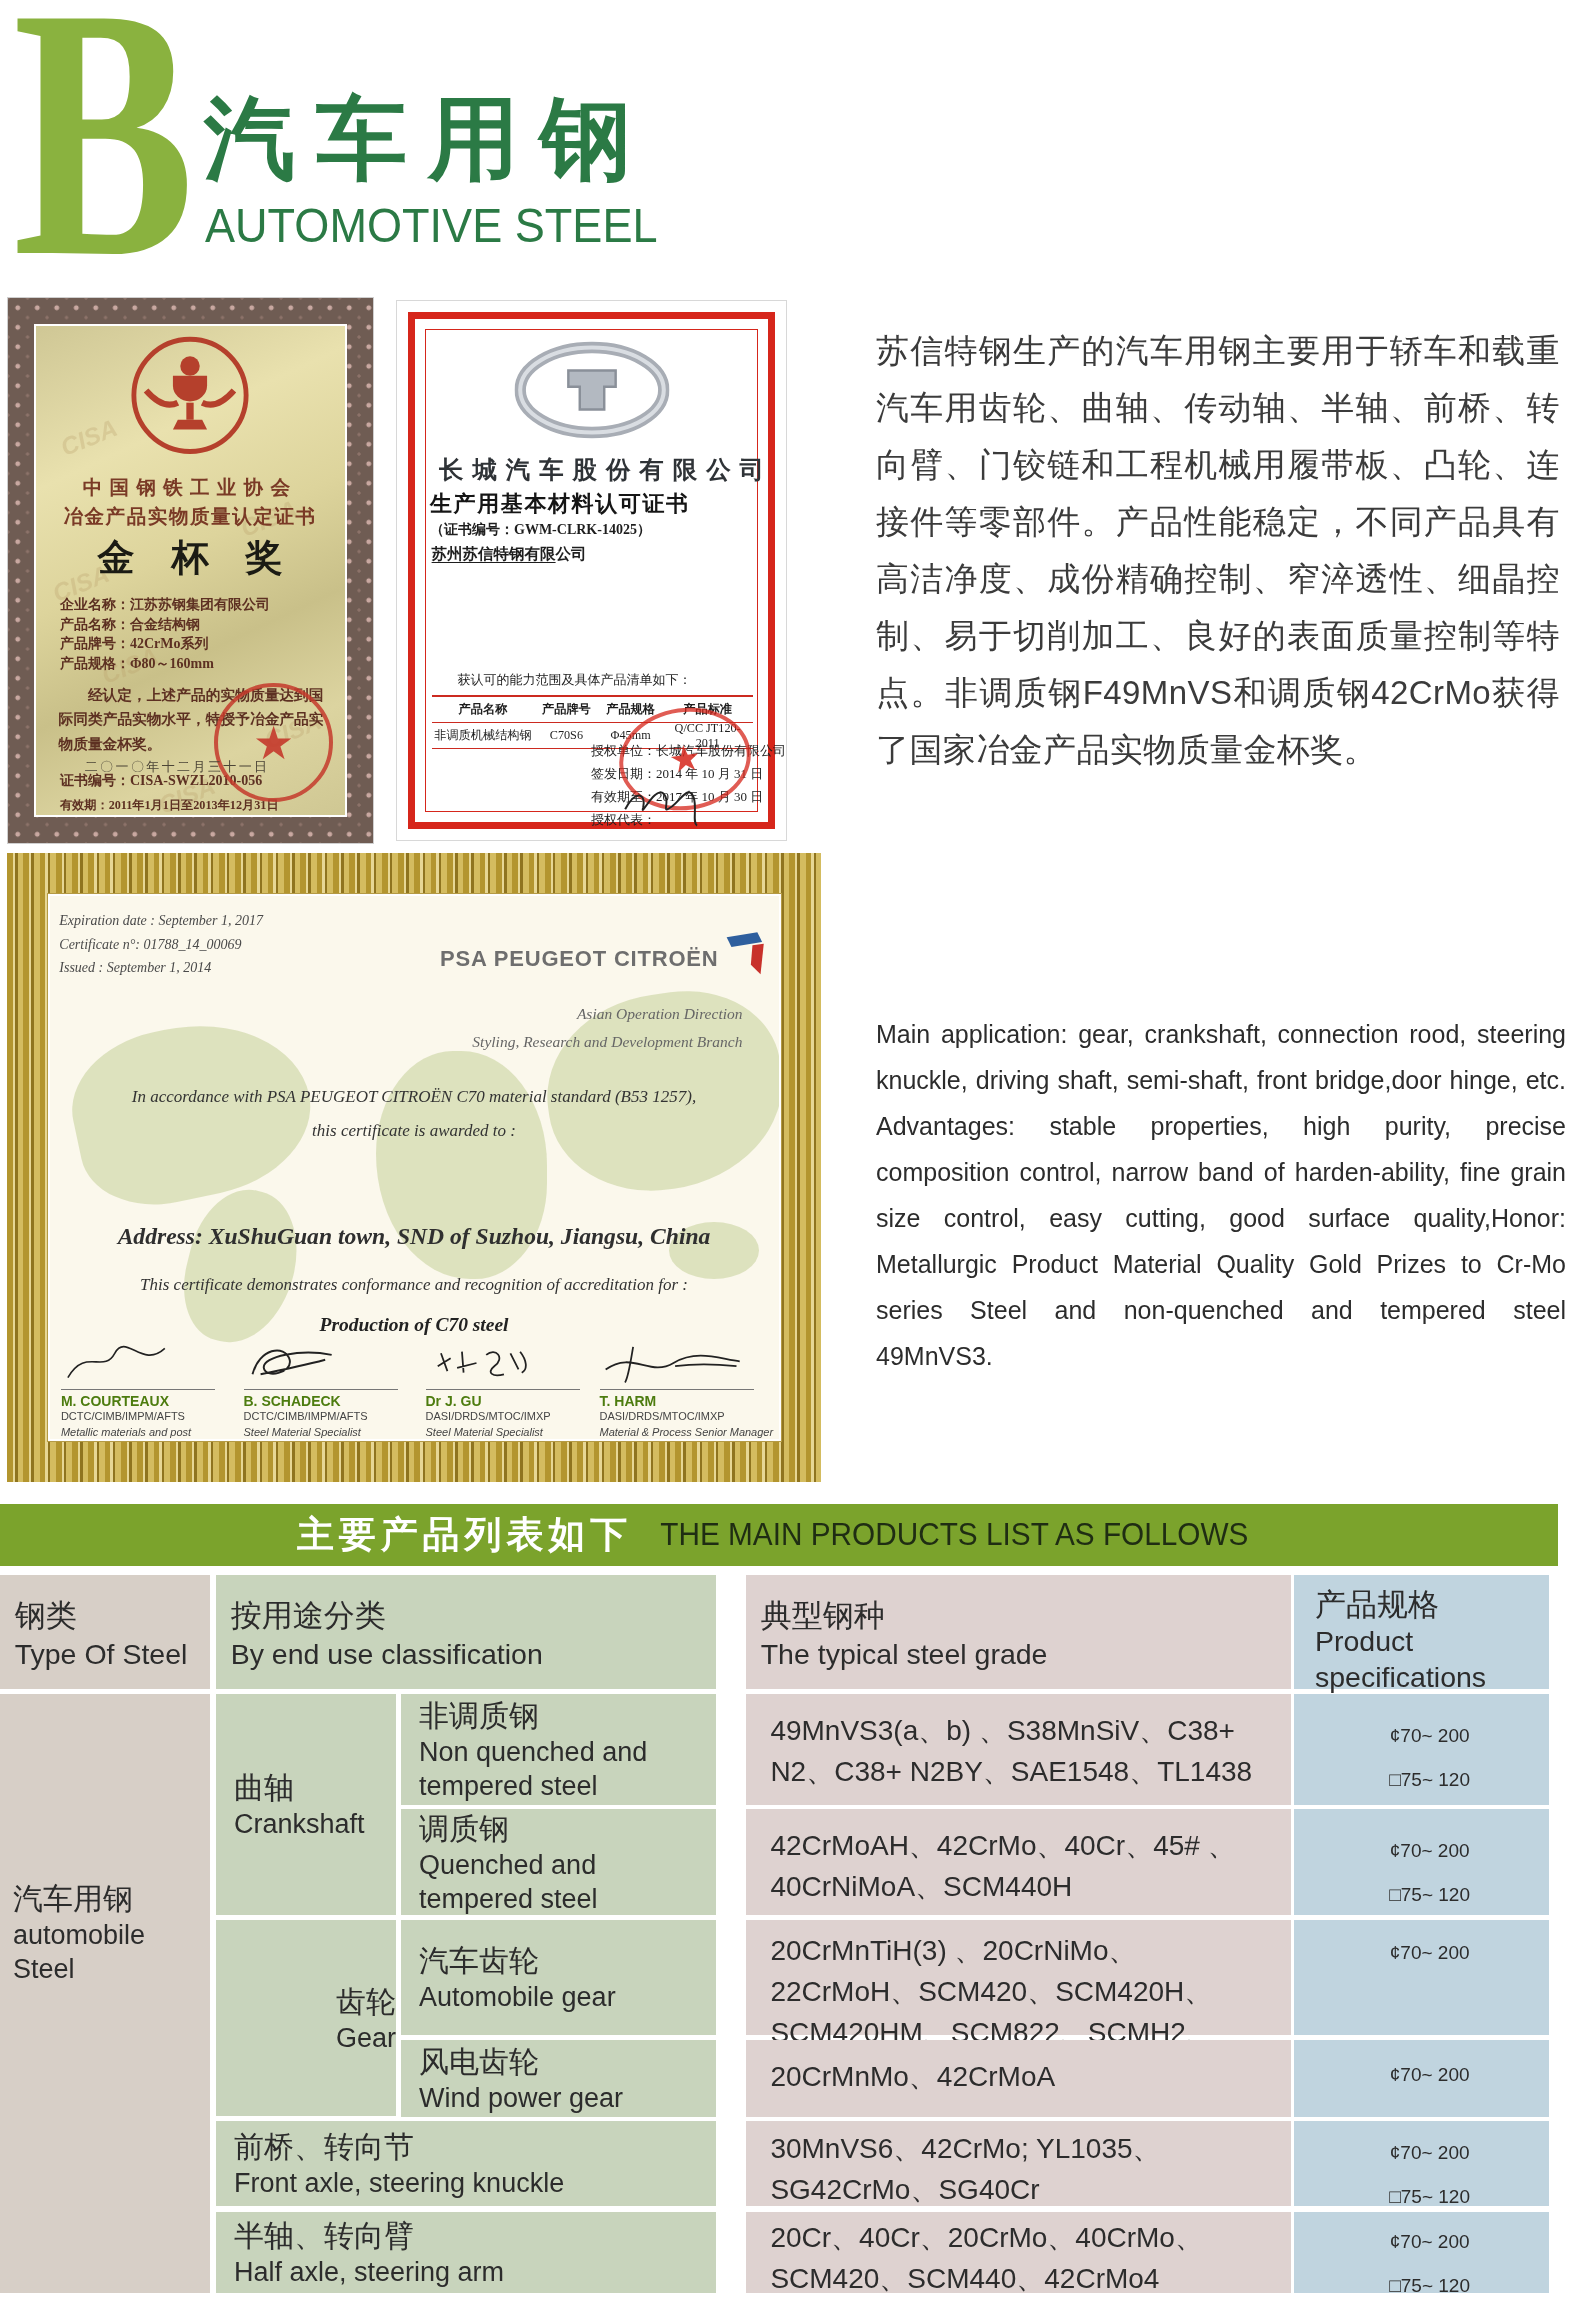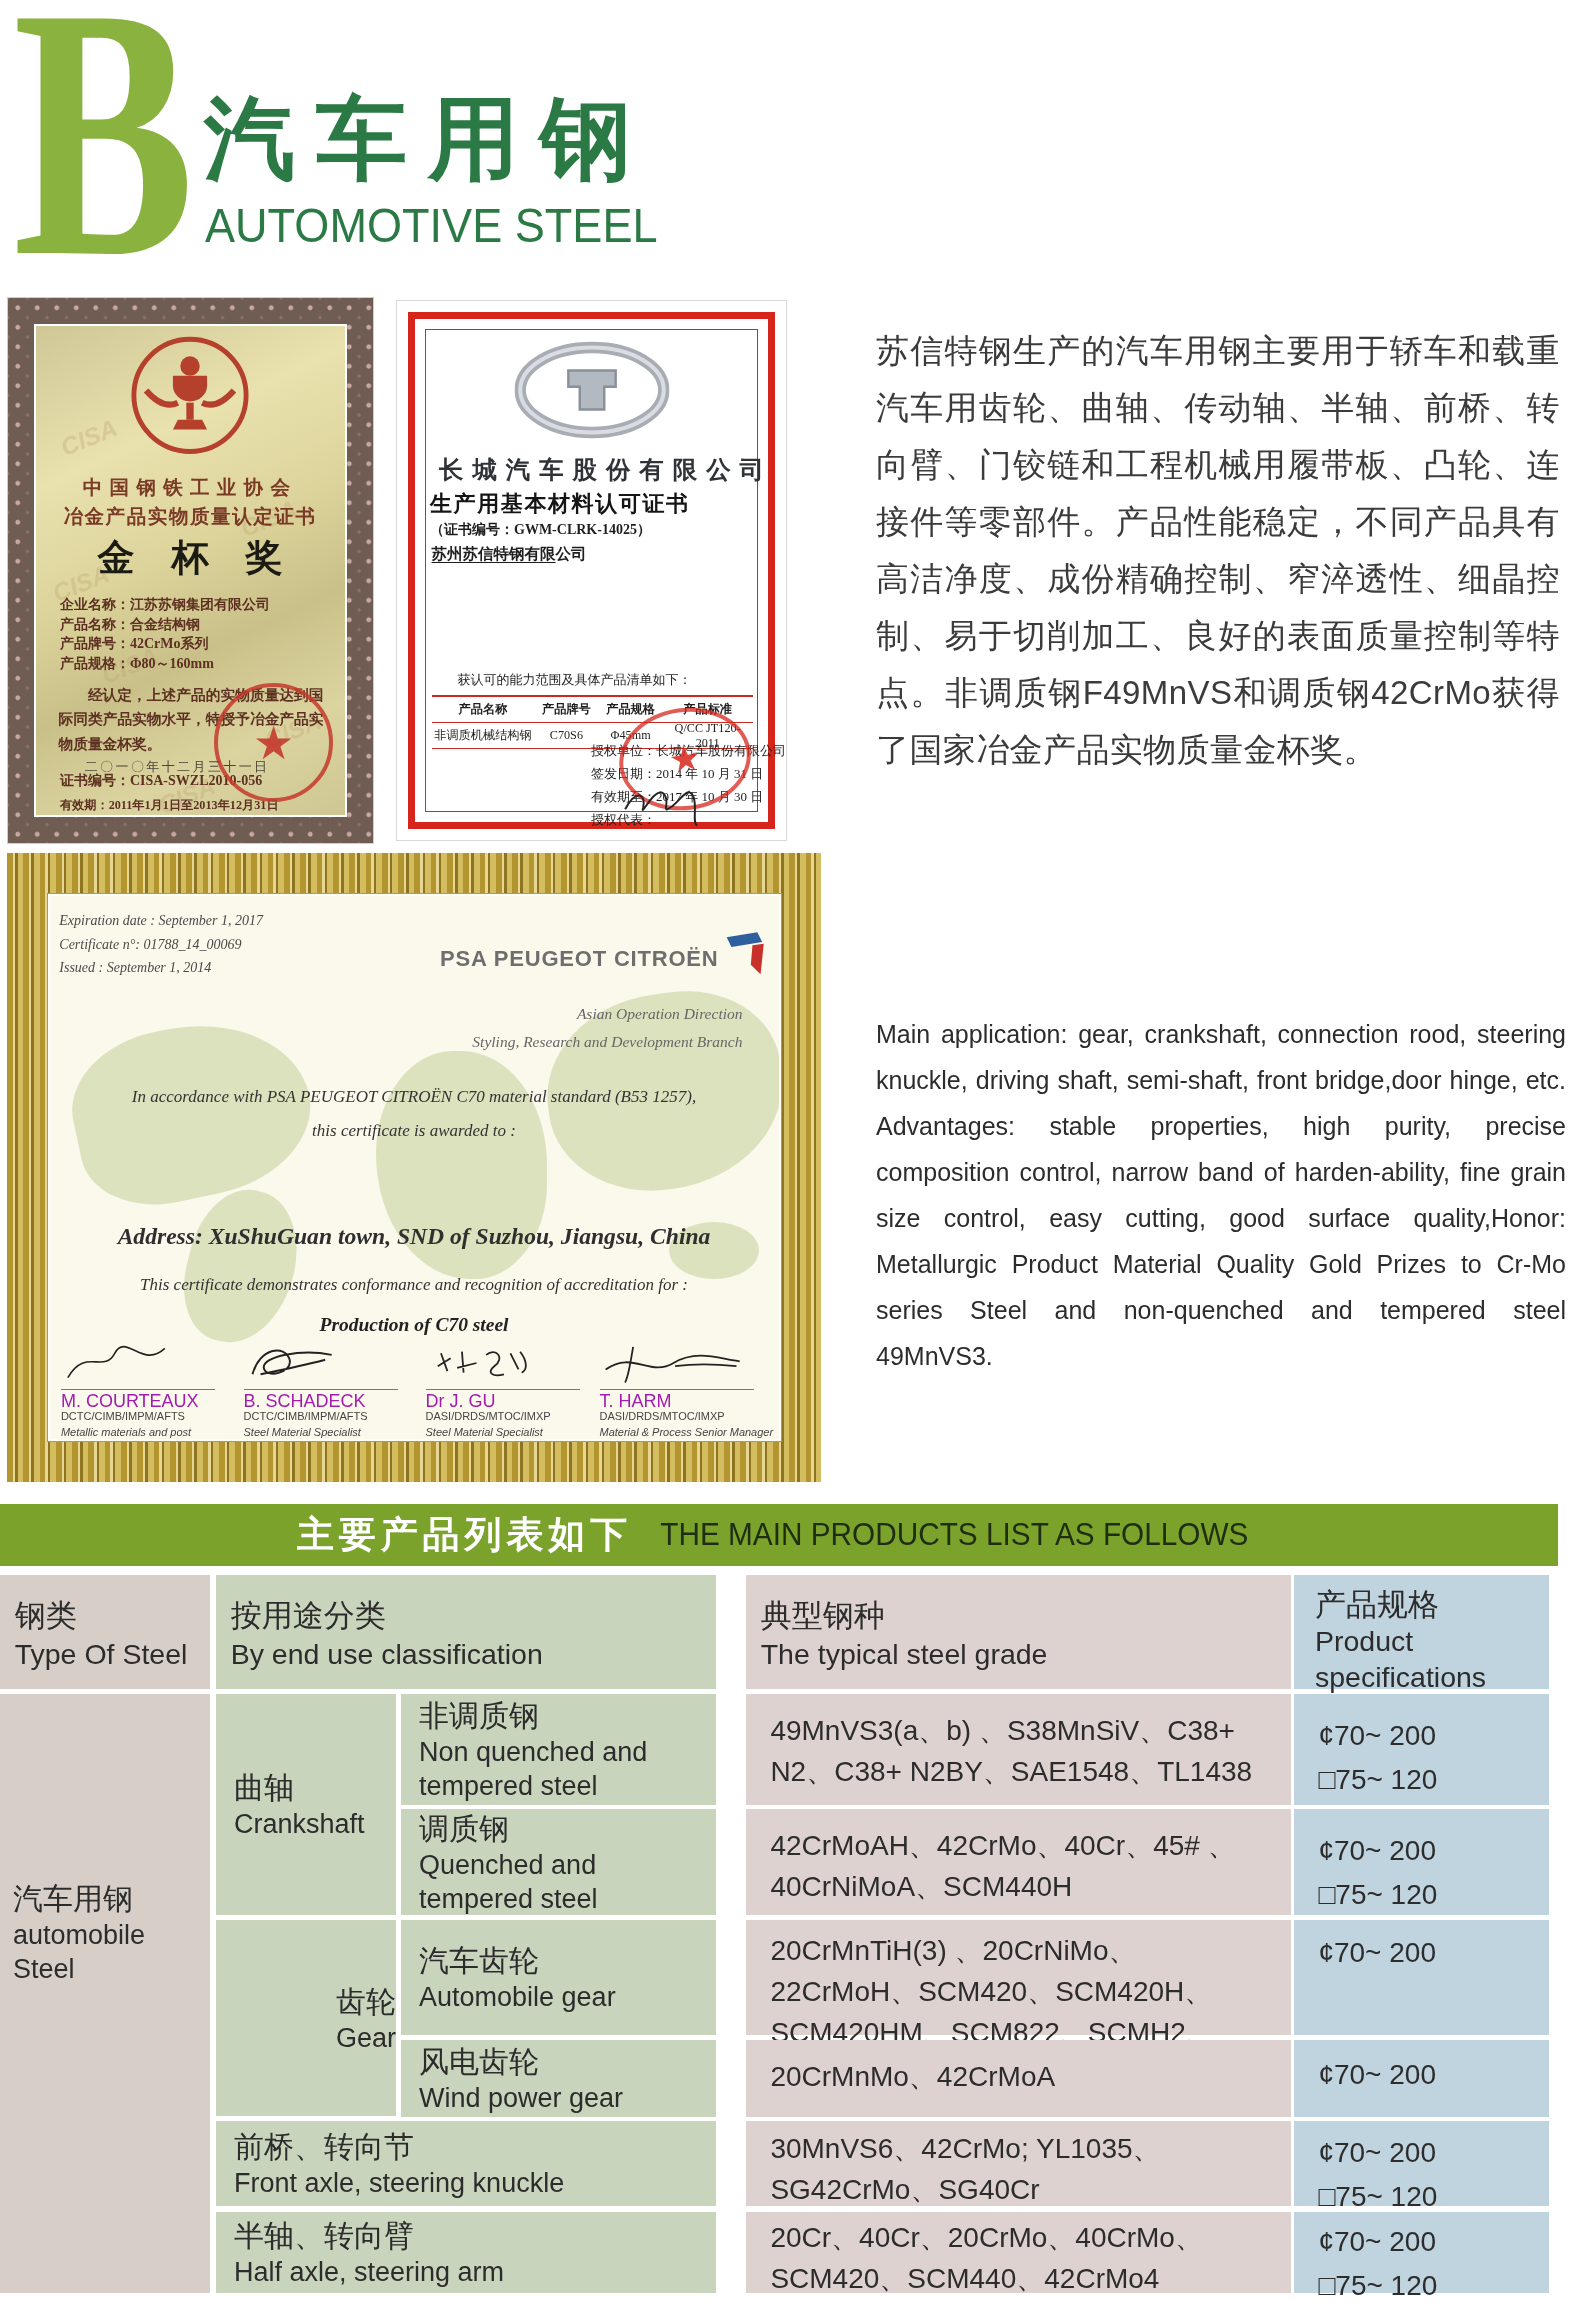--- a/index.html
+++ b/index.html
@@ -91,41 +91,41 @@
   .psa-mark{right:11.4px;top:36px;}
   .psa-dept{right:36px;top:104px;text-align:right;font-style:italic;font-size:15.5px;color:#666;line-height:28px;}
   .psa-acc{left:0;right:0;top:184px;text-align:center;font-style:italic;font-size:17px;color:#333;line-height:34px;}
   .psa-company{left:0;right:0;top:269px;text-align:center;font-size:34px;font-weight:bold;font-style:italic;
                color:rgba(255,255,255,.7);-webkit-text-stroke:1.6px #8d9573;letter-spacing:0.8px;}
   .psa-address{left:0;right:0;top:327px;text-align:center;font-size:23.6px;font-weight:bold;font-style:italic;color:#2f2f2f;}
   .psa-conf{left:0;right:0;top:379px;text-align:center;font-style:italic;font-size:17px;color:#333;}
   .psa-prod{left:0;right:0;top:418px;text-align:center;font-size:19.5px;font-weight:bold;font-style:italic;color:#222;}
   .psa-sig{top:446px;width:175px;font-family:"Liberation Sans",sans-serif;}
   .psa-sig .rule{border-top:0.8px solid #777;width:88%;margin:1.6px 0 3.3px 0;}
-  .psa-sig .nm{font-size:18px;font-weight:normal;color:#a21caf;line-height:16.3px;}
+  .psa-sig .nm{font-size:14px;font-weight:bold;color:#4d7c0f;line-height:16.3px;}
   .psa-sig .dp{font-size:11px;color:#444;line-height:15.5px;}
   .psa-sig .rl{font-size:11px;font-style:italic;color:#444;line-height:15.5px;}
 
   
   .banner{left:0;top:1504px;width:1558px;height:62px;background:#7ba32c;display:flex;
           align-items:center;justify-content:center;gap:16.3px;}
   .banner-cn{font-size:37px;font-weight:bold;color:#ffffff;letter-spacing:4.9px;text-align:center;}
   .banner-en{font-size:31px;color:#1f2d13;transform:scaleX(.96);}
 
   .ptable{left:0;top:1575px;width:1553px;height:718px;}
   .cell{position:absolute;box-sizing:border-box;color:#2c2c2c;}
   .beige{background:#d7cfc7;} .green{background:#c8d4bc;} .pink{background:#ded2d0;} .blue{background:#c0d4df;}
   .hcell{padding:19.5px 8.1px 0 14.7px;}
   .hcn{font-size:31px;line-height:41px;}
   .hen{font-size:28.5px;line-height:37px;}
   .vcenter{display:flex;flex-direction:column;justify-content:center;}
   .cn1{font-size:30px;line-height:39px;}
   .en1{font-size:27px;line-height:34px;}
   .grade{padding:16.3px 19.5px 0 24.4px;font-size:28px;line-height:41px;}
-  .spec{padding:19.5px 8.1px 0 24.4px;font-size:28px;line-height:44px;white-space:nowrap;}
+  .spec{padding:19.5px 8.1px 0 24.4px;font-size:19px;line-height:44px;white-space:nowrap;text-align:center;}
   .usepad{padding-left:18px;}
   .steelcell{padding-left:13px;padding-bottom:122px;}
 </style>
 </head>
 <body>
 
 <div class="page">
 
   <div class="abs logo-b">B</div>
   <div class="abs title-cn">汽车用钢</div>

